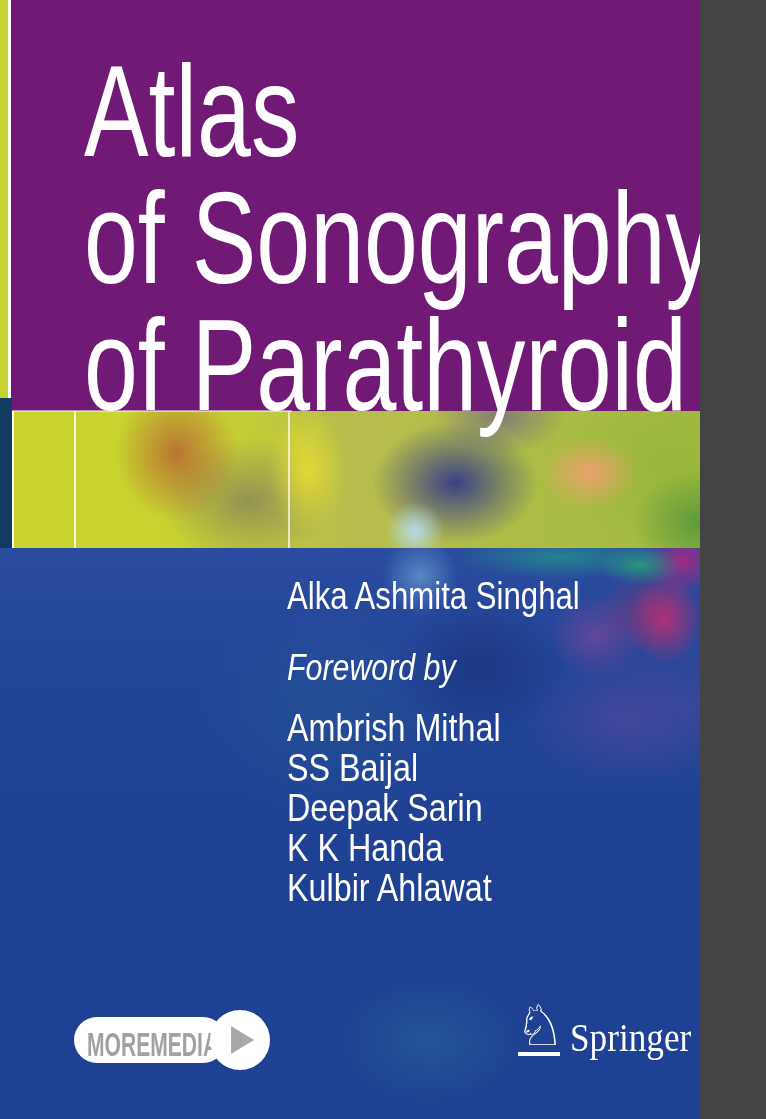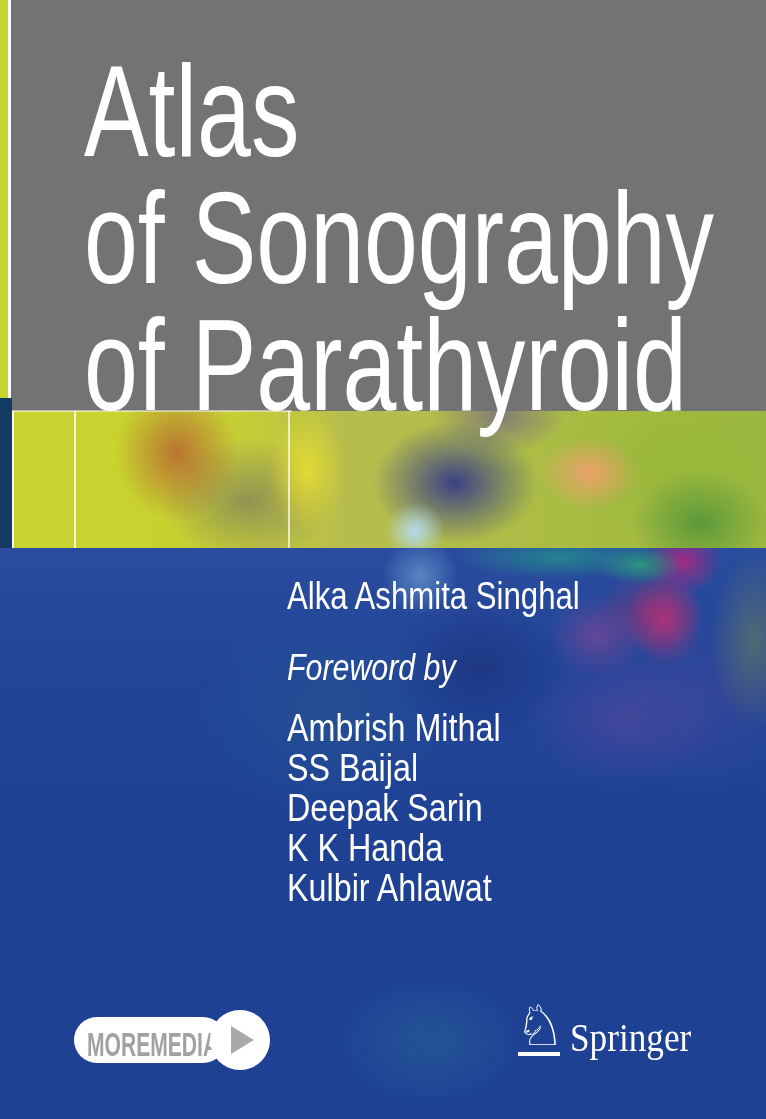--- a/index.html
+++ b/index.html
@@ -1,18 +1,18 @@
 <!DOCTYPE html>
 <html><head>
 <meta charset="utf-8">
 <style>
   html,body{margin:0;padding:0;background:#444;}
   #cover{
-    position:relative;width:766px;height:1119px;overflow:hidden;
-    background:#737373;
+    position:relative;width:700px;height:1119px;overflow:hidden;
+    background:#701a75;
     font-family:"Liberation Sans",sans-serif;
   }
   
   .photo{
     position:absolute;left:0;top:411px;width:766px;height:708px;
     background:
       radial-gradient(ellipse 150px 32px at 560px 146px, rgba(35,150,138,.75), rgba(35,150,138,0) 70%),
       radial-gradient(ellipse 60px 28px at 640px 154px, rgba(45,165,115,.8), rgba(45,165,115,0) 70%),
       radial-gradient(ellipse 55px 48px at 683px 150px, rgba(190,35,125,.8), rgba(190,35,125,0) 70%),
       radial-gradient(ellipse 55px 65px at 665px 209px, rgba(200,45,115,.75), rgba(200,45,115,0) 70%),

